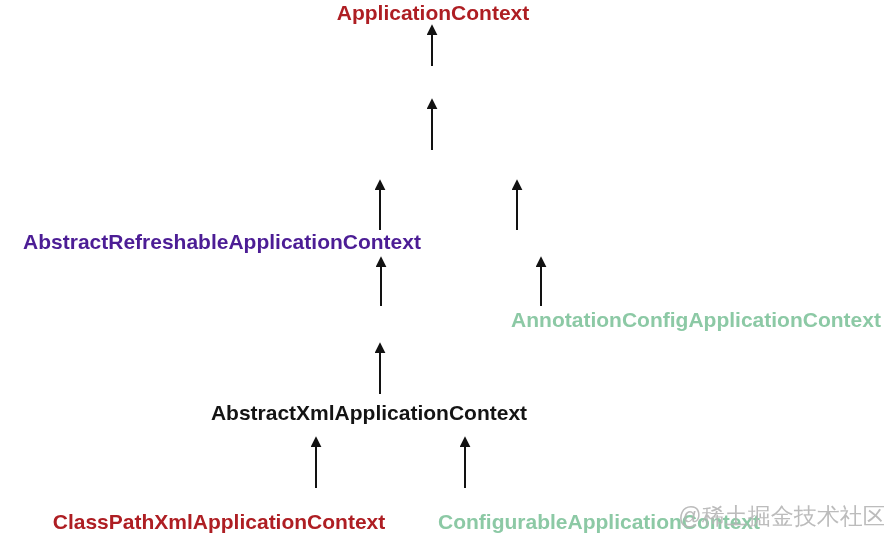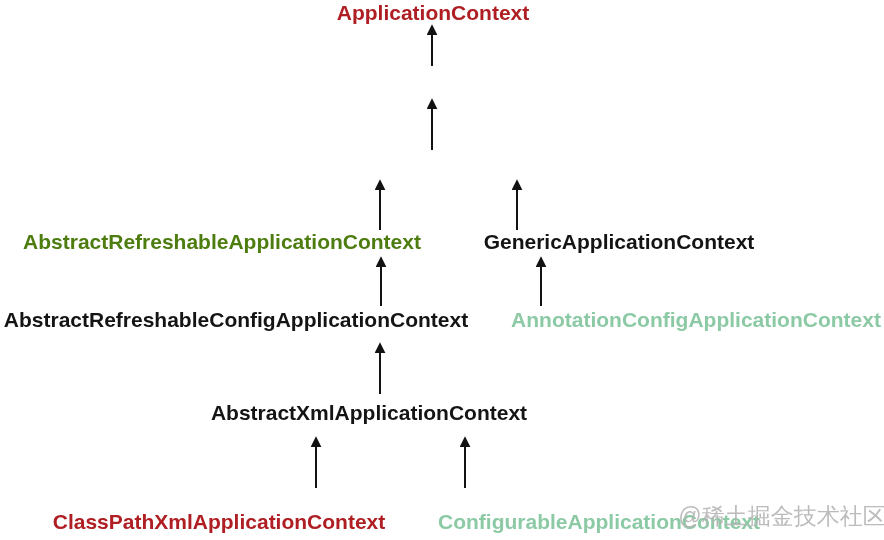--- a/index.html
+++ b/index.html
@@ -78,25 +78,23 @@
       <line x1="541" y1="306" x2="541" y2="259" marker-end="url(#arrowhead)"></line>
       <line x1="380" y1="394" x2="380" y2="345" marker-end="url(#arrowhead)"></line>
       <line x1="316" y1="488" x2="316" y2="439" marker-end="url(#arrowhead)"></line>
       <line x1="465" y1="488" x2="465" y2="439" marker-end="url(#arrowhead)"></line>
     </svg>
 
   <div class="node pos-application-context" style="color: rgb(174, 30, 35);">ApplicationContext</div>
 
 
 
-  <div class="node pos-abstract-refreshable-application-context" style="color: #4d7c0f;">AbstractRefreshableApplicationContext</div>
+  <div class="node pos-abstract-refreshable-application-context" style="color: #4c1d95;">AbstractRefreshableApplicationContext</div>
 
-  <div class="node pos-generic-application-context" style="color: rgb(20, 20, 20);">GenericApplicationContext</div>
 
-  <div class="node pos-abstract-refreshable-config-application-context" style="color: rgb(20, 20, 20);">AbstractRefreshableConfigApplicationContext</div>
 
   <div class="node pos-abstract-xml-application-context" style="color: rgb(20, 20, 20);">AbstractXmlApplicationContext</div>
 
   <div class="node pos-annotation-config-application-context" style="color: rgb(140, 201, 165);">AnnotationConfigApplicationContext</div>
 
   <div class="node pos-classpath-xml-application-context" style="color: rgb(174, 30, 35);">ClassPathXmlApplicationContext</div>
 
   <div class="node pos-filesystem-xml-application-context" style="color: rgb(140, 201, 165);">ConfigurableApplicationContext</div>
 
   <div class="watermark pos-watermark">@稀土掘金技术社区</div>

